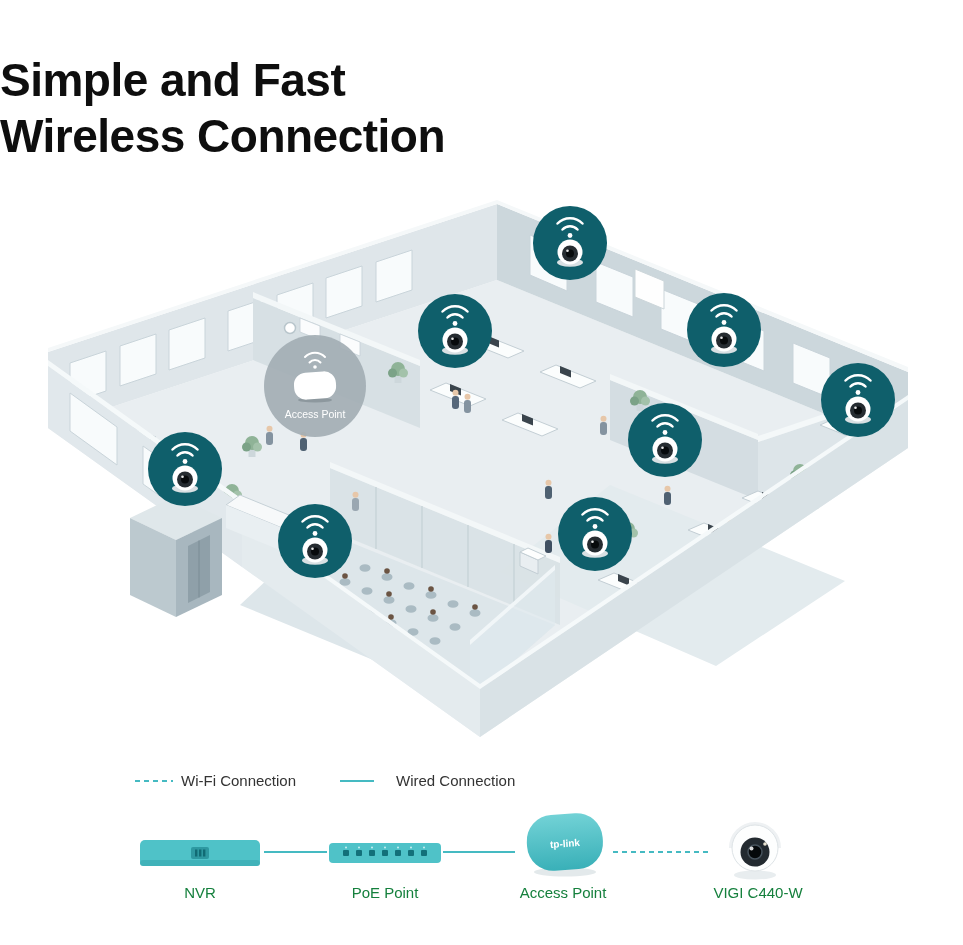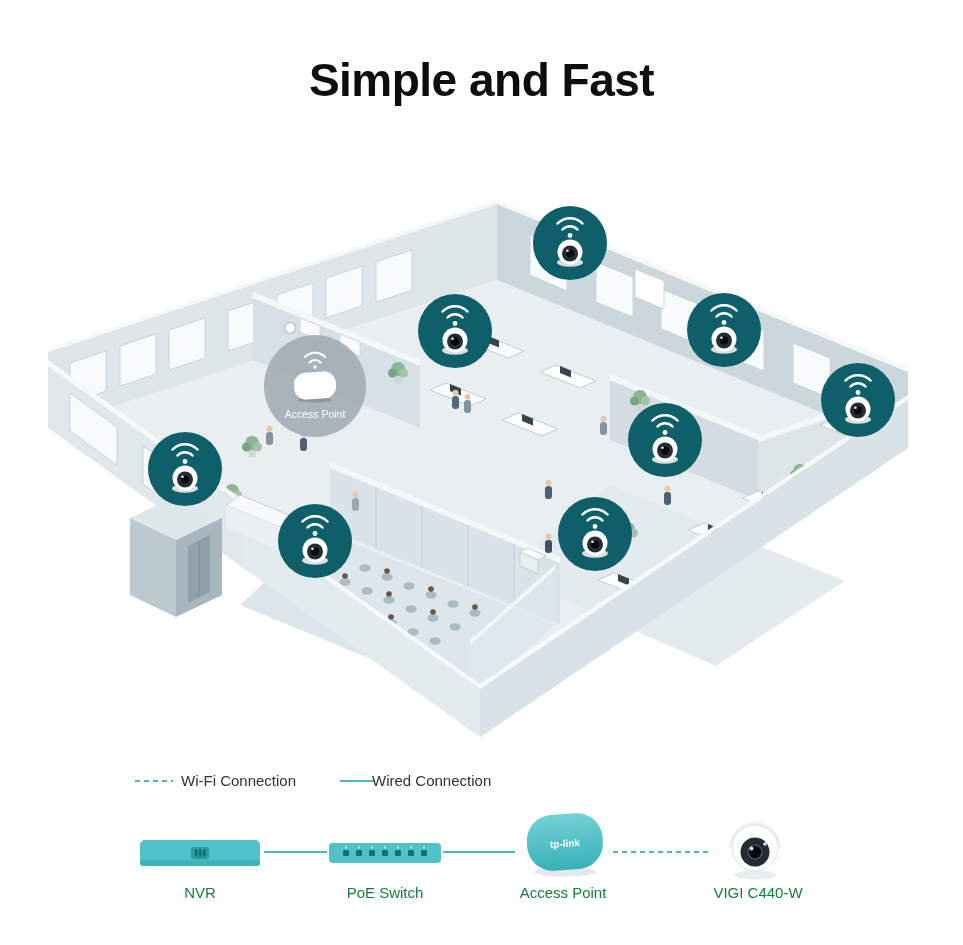--- a/index.html
+++ b/index.html
@@ -1,18 +1,18 @@
 <!DOCTYPE html>
 <html><head>
 <meta charset="utf-8">
 <style>
   html,body{margin:0;padding:0;background:#ffffff;}
   .page{position:relative;width:963px;height:945px;background:#ffffff;overflow:hidden;margin:0 auto;
         font-family:"Liberation Sans",sans-serif;}
-  .title{position:absolute;top:52px;left:0;width:100%;margin:0;text-align:center;
+  .title{position:absolute;top:52px;left:0;width:100%;margin:0;text-align:left;
          font-size:46px;line-height:1.22;font-weight:700;color:#0e0e0e;letter-spacing:-0.5px;}
   .scene{position:absolute;top:200px;left:0;width:963px;height:550px;}
   .scene>svg.office{position:absolute;left:0;top:0;}
   .camera-badge{position:absolute;width:76px;height:76px;}
   .ap-badge{position:absolute;width:104px;height:104px;}
   .legend{position:absolute;left:0;top:0;width:963px;height:879px;pointer-events:none;}
   .keyline{position:absolute;height:2px;}
   .keyline.dash{background:repeating-linear-gradient(90deg,#45bac2 0 5px,transparent 5px 9px);}
   .keyline.solid{background:#45bac2;}
   .legend-label{position:absolute;font-size:15px;color:#333333;}
@@ -20,21 +20,21 @@
   .conn{position:absolute;height:2px;}
   .conn.solid{background:#45bac2;}
   .conn.dash{background:repeating-linear-gradient(90deg,#45bac2 0 5px,transparent 5px 9px);}
   .device-label{position:absolute;top:884px;transform:translateX(-50%);font-size:15px;color:#15803d;white-space:nowrap;}
 </style>
 </head>
 <body>
 
 <div class="page">
 
-  <h1 class="title"><span>Simple and Fast</span><br></h1>
+  <h1 class="title"><span>Simple and Fast</span><br><span>Wireless Connection</span></h1>
 
   <div class="scene">
     <svg class="office" viewBox="0 0 963 550" width="963" height="550">
       <defs>
         <g id="desk">
             <path d="M0,0 L40,16 L56,9 L16,-7 Z" fill="#fbfdfd" stroke="#c3ced4" stroke-width="1"></path>
             <path d="M20,1 l11,4.5 0,-7 -11,-4.5 z" fill="#3a444c"></path>
           </g>
         <g id="plant">
             <rect x="-3.5" y="-3" width="7" height="8" fill="#cdd7db"></rect>
@@ -346,21 +346,21 @@
         <circle cx="35.5" cy="45.8" r="1.3" fill="#ffffff" opacity="0.9"></circle>
       </g>
     </svg>
   </div>
     </div>
 
   <div class="legend">
     <div class="keyline dash" style="left:135px;top:780px;width:38px"></div>
     <div class="legend-label" style="left:181px;top:772px">Wi-Fi Connection</div>
     <div class="keyline solid" style="left:340px;top:780px;width:34px"></div>
-    <div class="legend-label" style="left:372px;top:772px">Wired Connection</div>
+    <div class="legend-label" style="left:396px;top:772px">Wired Connection</div>
 
     <div class="dev" style="left:138px;top:836px">
       <svg width="124" height="34" viewBox="0 0 124 34">
         <rect x="2" y="4" width="120" height="26" rx="5" fill="#4fc2c8"></rect>
         <rect x="2" y="24" width="120" height="6" rx="3" fill="#40b2b9"></rect>
         <rect x="53" y="11" width="18" height="12" rx="2" fill="#2e99a1"></rect>
         <g fill="#116b74">
             <rect x="57" y="13.5" width="2.4" height="7"></rect>
             <rect x="61" y="13.5" width="2.4" height="7"></rect>
             <rect x="65" y="13.5" width="2.4" height="7"></rect>
@@ -414,18 +414,18 @@
         <path d="M19 32 a23 23 0 0 1 46 0" fill="none" stroke="#eef1f3" stroke-width="6"></path>
         <circle cx="42" cy="32" r="23" fill="#fdfefe" stroke="#dde3e6" stroke-width="1"></circle>
         <circle cx="42" cy="36" r="14.5" fill="#232a30"></circle>
         <circle cx="42" cy="36" r="7" fill="#05080a" stroke="#46525c" stroke-width="1.5"></circle>
         <circle cx="38.5" cy="32.5" r="2" fill="#ffffff" opacity="0.85"></circle>
         <circle cx="52" cy="28" r="1.8" fill="#e9e4d2"></circle>
       </svg>
     </div>
 
     <div class="device-label" style="left:200px">NVR</div>
-    <div class="device-label" style="left:385px">PoE Switch</div>
+    <div class="device-label" style="left:385px">PoE Point</div>
     <div class="device-label" style="left:563px">Access Point</div>
     <div class="device-label" style="left:758px">VIGI C440-W</div>
   </div>
 
 </div>
 
 </body></html>

